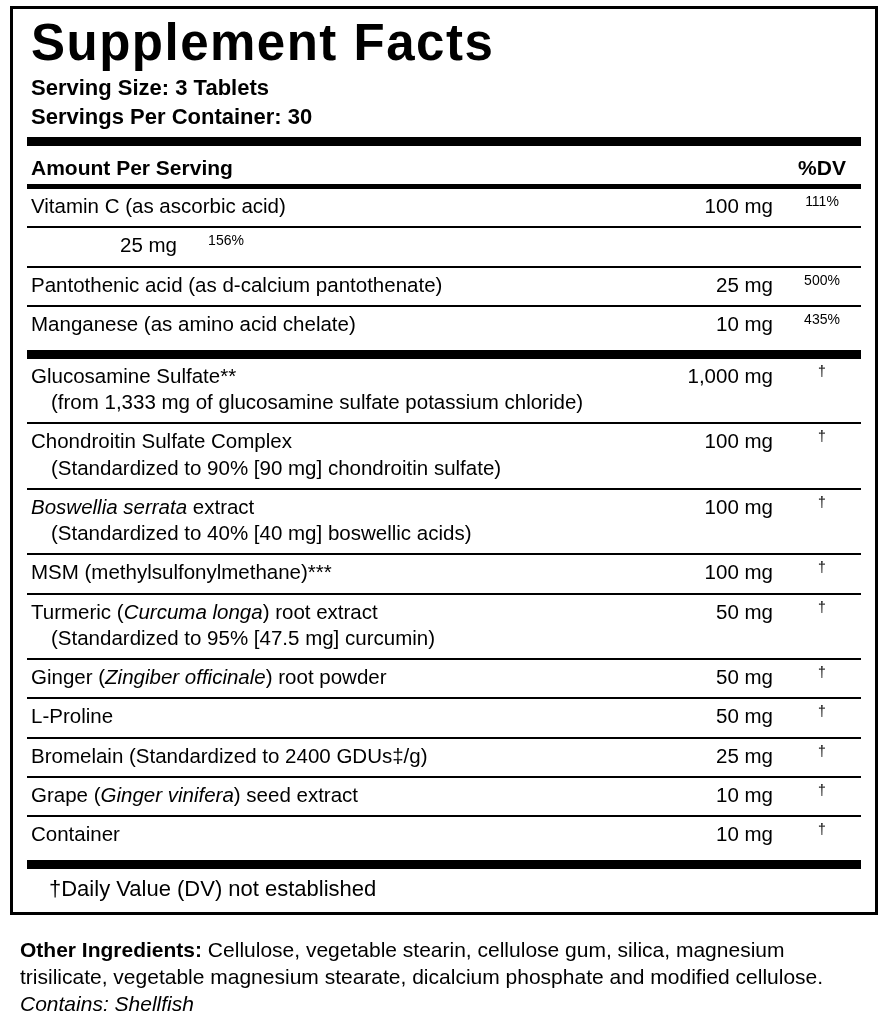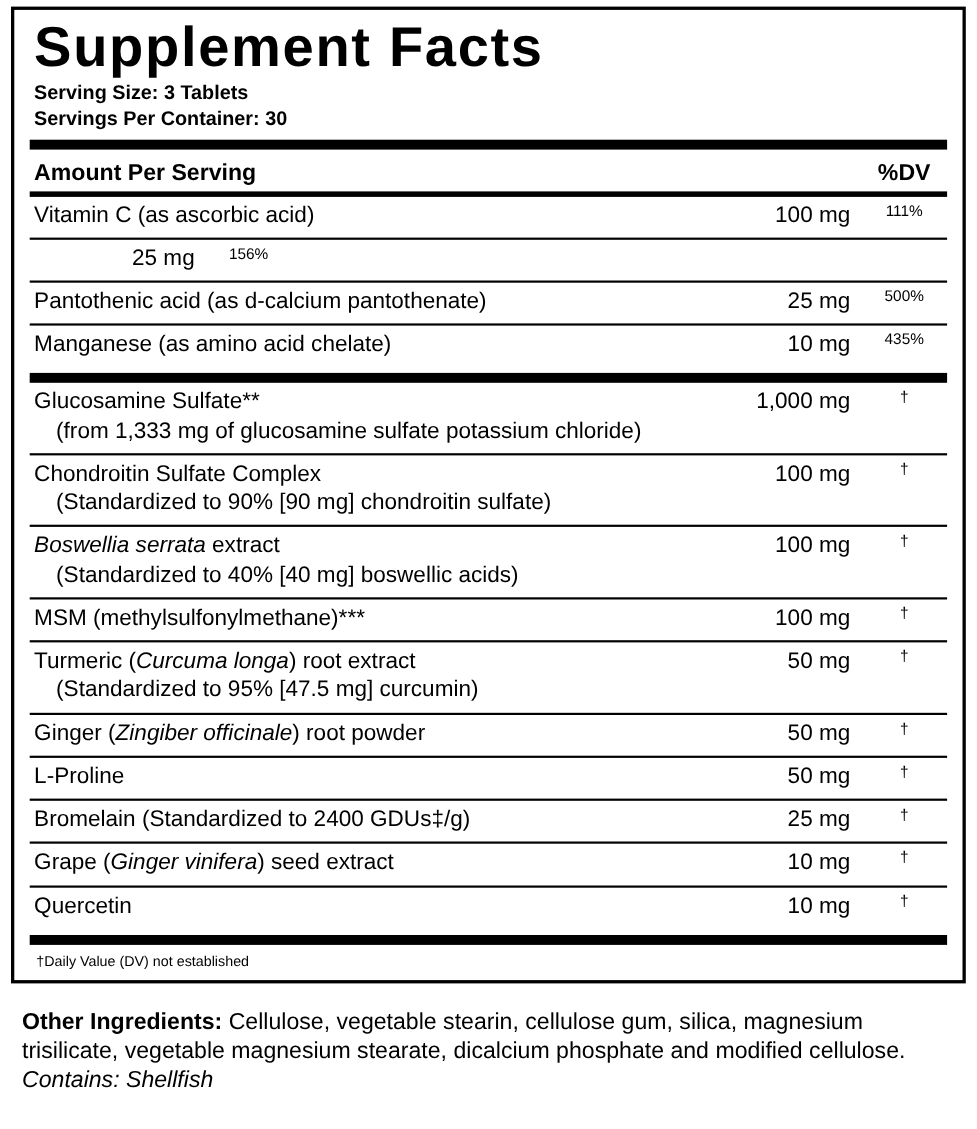--- a/index.html
+++ b/index.html
@@ -32,21 +32,21 @@
     font-size: 51px;
     font-weight: bold;
     letter-spacing: 1.5px;
     line-height: 1.02;
     text-align: left;
     white-space: nowrap;
     margin: 2px 0 4px 4px;
     font-stretch: condensed;
   }
   .serving {
-    font-size: 18px;
+    font-size: 22px;
     font-weight: bold;
     line-height: 1.32;
     margin-left: 4px;
   }
   .rule-thick {
     height: 9px;
     background: #000;
     margin: 6px 0 0 0;
   }
   .rule-med {
@@ -100,22 +100,23 @@
     font-weight: bold;
     font-size: 21px;
   }
   .sub {
     display: block;
     padding-left: 20px;
   }
   .ital { font-style: italic; }
   .dagger { font-size: 21px; }
   .footnote {
-    font-size: 13px;
+    font-size: 22px;
     padding: 7px 0 2px 6px;
+    margin-left: 16px;
   }
   .other {
     font-size: 21px;
     line-height: 1.28;
     margin: 22px 6px 0 10px;
   }
   .other b { font-weight: bold; }
 </style>
 </head>
 <body>
@@ -224,21 +225,21 @@
 
     <div class="row">
       <div class="nm">
         <span>Grape (</span><span class="ital">Ginger vinifera</span><span>) seed extract</span>
       </div>
       <div class="amt">10 mg</div>
       <div class="dv dagger">†</div>
     </div>
 
     <div class="row" style="border-bottom:none;">
-      <div class="nm">Quercetin</div>
+      <div class="nm">Container</div>
       <div class="amt">10 mg</div>
       <div class="dv dagger">†</div>
     </div>
 
     <div class="rule-thick"></div>
 
     <div class="footnote">†Daily Value (DV) not established</div>
 
   </div>
 

